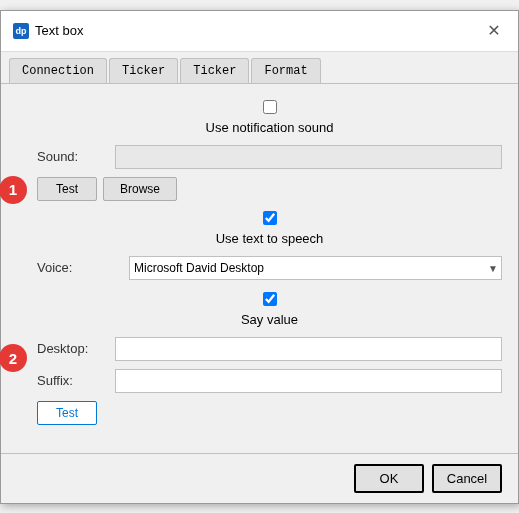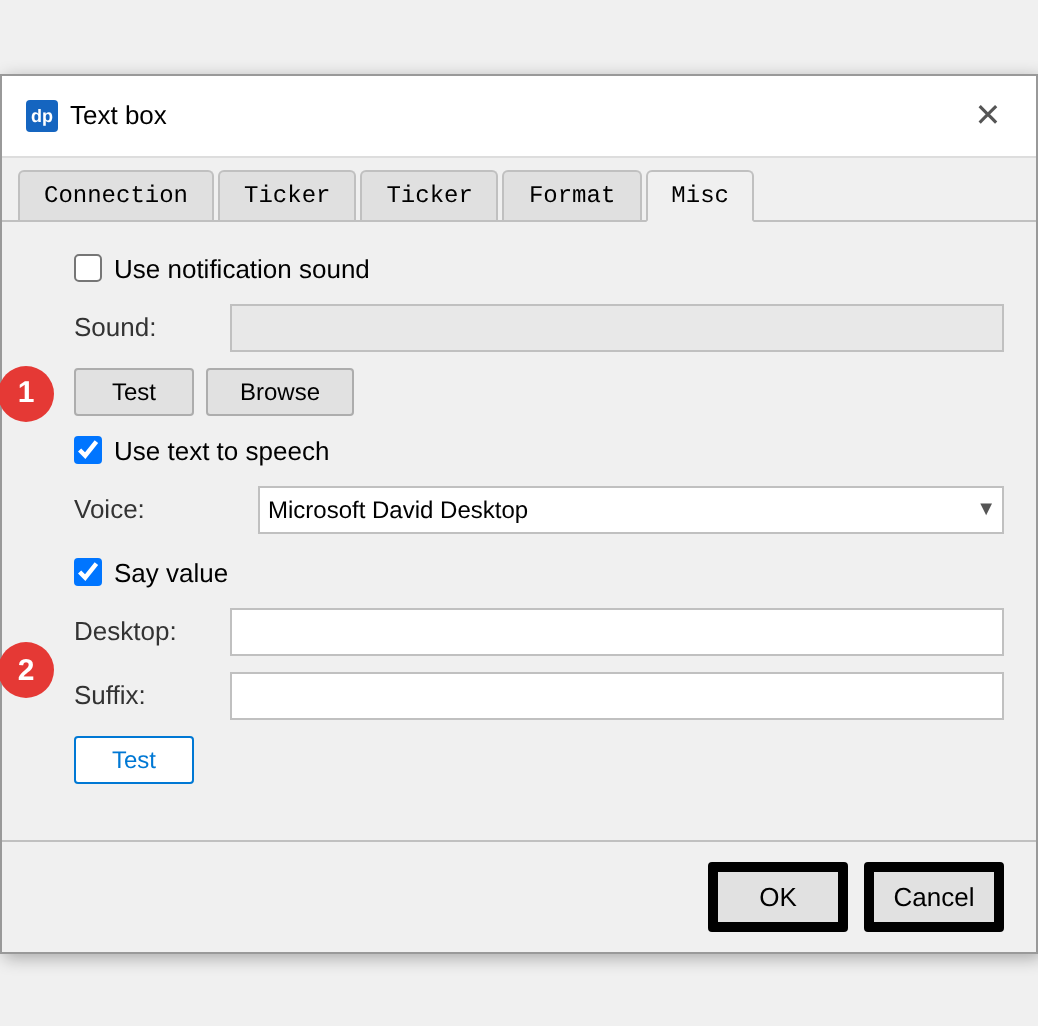--- a/index.html
+++ b/index.html
@@ -83,20 +83,21 @@
     }
     .content {
       padding: 16px;
       background: #f0f0f0;
     }
     .checkbox-row {
       display: flex;
       align-items: center;
       gap: 6px;
       margin-bottom: 10px;
+      flex-direction: column;
     }
     .checkbox-row input[type="checkbox"] {
       width: 14px;
       height: 14px;
       cursor: pointer;
     }
     .form-row {
       display: flex;
       align-items: center;
       margin-bottom: 8px;
@@ -188,21 +189,21 @@
     .footer {
       display: flex;
       justify-content: flex-end;
       padding: 10px 16px;
       gap: 8px;
       border-top: 1px solid #c0c0c0;
       background: #f0f0f0;
     }
     .footer-btn {
       padding: 5px 8px;
-      border: 5px solid #000000;
+      border: 2px solid #000000;
       background: #e1e1e1;
       cursor: pointer;
       font-size: 13px;
       border-radius: 2px;
       min-width: 70px;
     }
   </style>
 </head>
 <body>
 
@@ -216,21 +217,20 @@
       <span class="title-text">Text box</span>
     </div>
     <div class="close-btn">✕</div>
   </div>
 
   <div class="tabs">
     <div class="tab">Connection</div>
     <div class="tab">Ticker</div>
     <div class="tab">Ticker</div>
     <div class="tab">Format</div>
-    <div class="tab active">Misc</div>
   </div>
 
   <div class="content">
 
     <div class="section-block">
       <div class="step-badge">1</div>
 
       <div class="checkbox-row">
         <input type="checkbox" style="">
         <label>Use notification sound</label>

